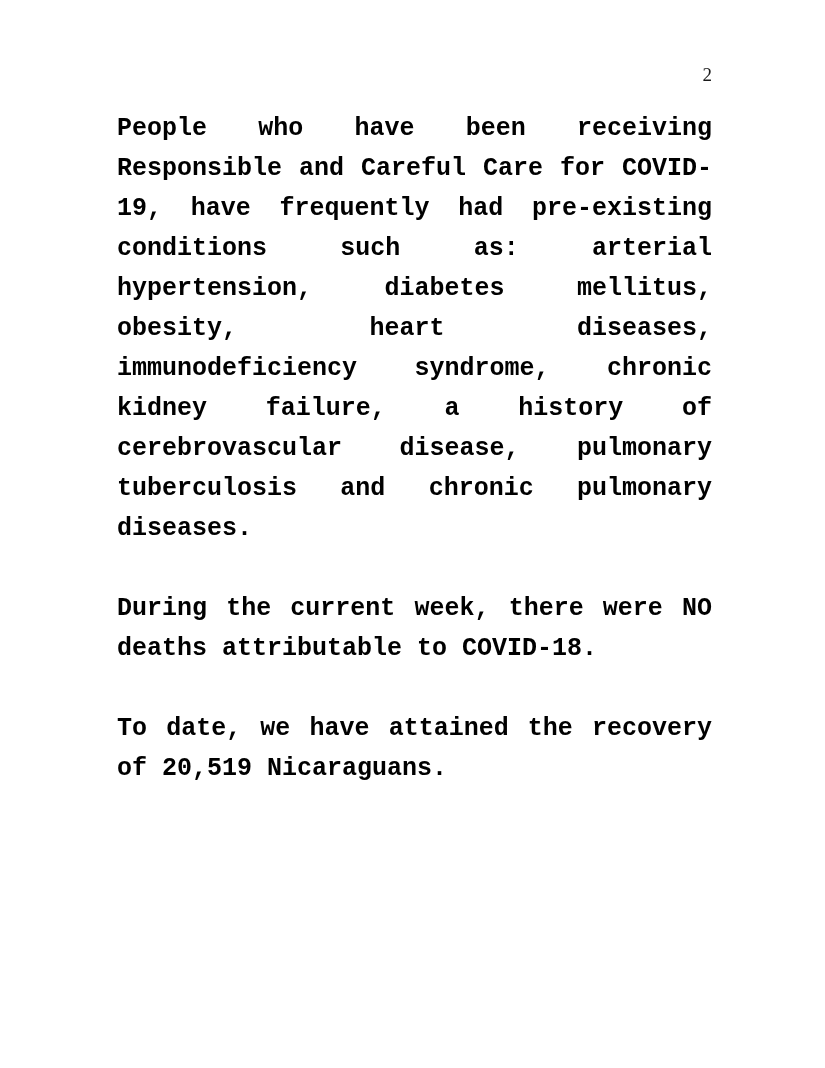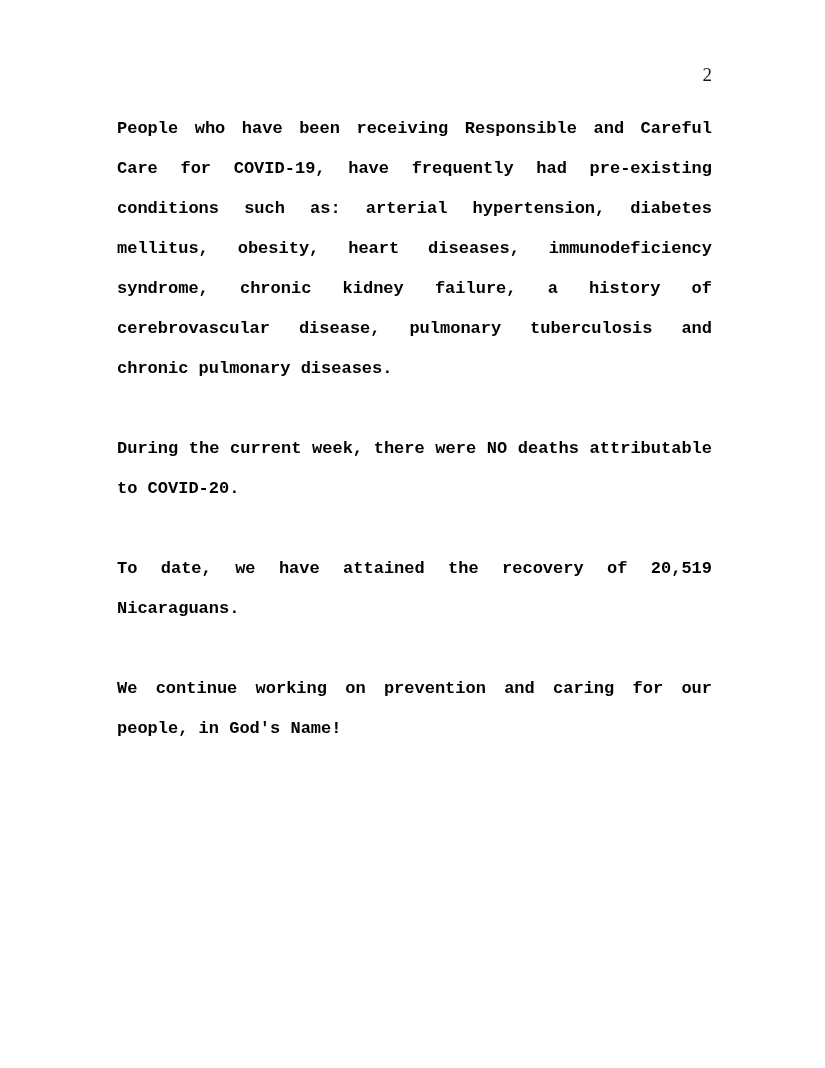--- a/index.html
+++ b/index.html
@@ -25,38 +25,37 @@
     color: #1a1a1a;
     line-height: 22px;
   }
   .document-body {
     position: absolute;
     top: 109px;
     left: 117px;
     width: 595px;
     font-family: "Liberation Mono", "DejaVu Sans Mono", monospace;
     font-weight: bold;
-    font-size: 17px;
+    font-size: 25px;
     line-height: 40px;
     color: #000000;
   }
   .document-body p {
     margin: 0 0 40px 0;
     text-align: justify;
     text-align-last: left;
     word-spacing: normal;
   }
   .document-body p:last-child {
     margin-bottom: 0;
   }
 </style>
 </head>
 <body>
 
 <div class="document-page">
   <div class="page-number">2</div>
   <div class="document-body">
     <p>People who have been receiving Responsible and Careful Care for COVID-19, have frequently had pre-existing conditions such as: arterial hypertension, diabetes mellitus, obesity, heart diseases, immunodeficiency syndrome, chronic kidney failure, a history of cerebrovascular disease, pulmonary tuberculosis and chronic pulmonary diseases.</p>
-    <p>During the current week, there were NO deaths attributable to COVID-20.</p>
+    <p>During the current week, there were NO deaths attributable to COVID-18.</p>
     <p>To date, we have attained the recovery of 20,519 Nicaraguans.</p>
-    <p>We continue working on prevention and caring for our people, in God's Name!</p>
   </div>
 </div>
 
 </body></html>

